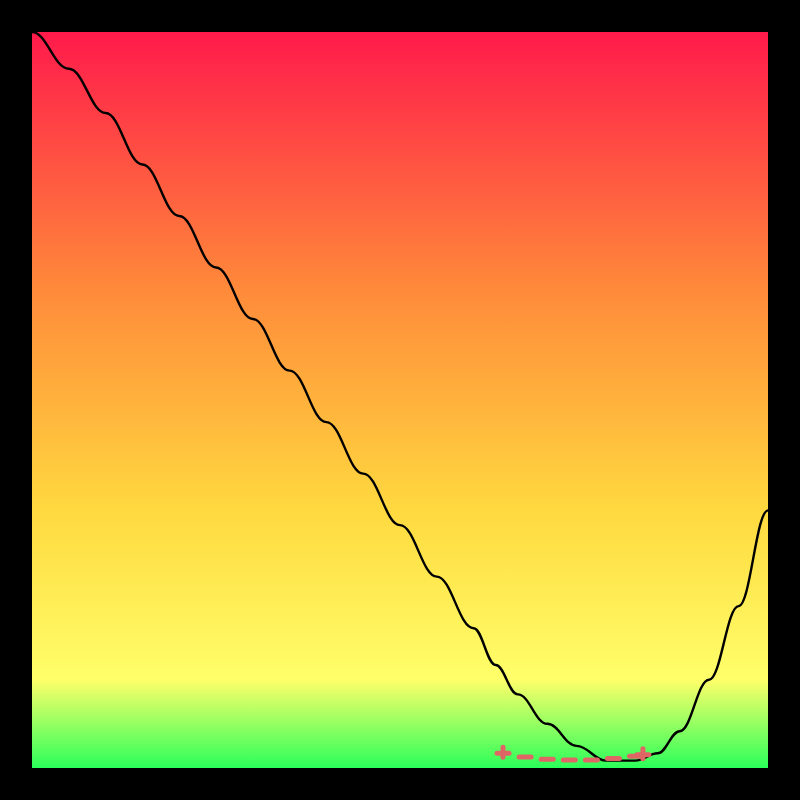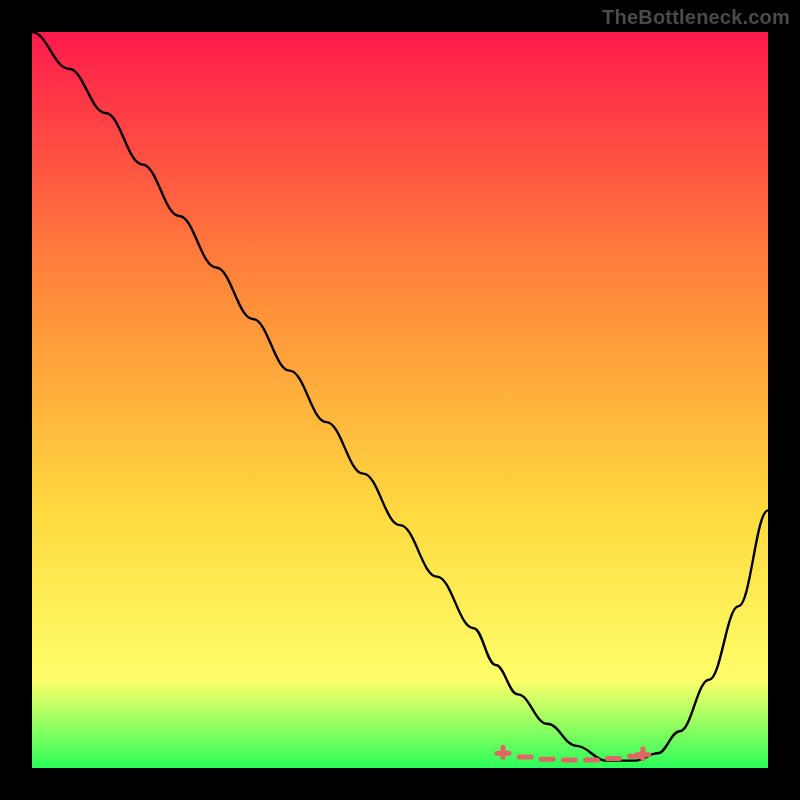--- a/index.html
+++ b/index.html
@@ -38,21 +38,20 @@
     color: #4a4a4a;
     letter-spacing: 0.2px;
     user-select: none;
   }
 </style>
 </head>
 <body>
 
 <div class="frame">
 
-  <div class="watermark">TheBottleneck.com</div>
 
   <div class="plot">
     <svg viewBox="0 0 736 736" preserveAspectRatio="none">
       <defs>
         <linearGradient id="bg" x1="0" y1="0" x2="0" y2="1">
           <stop offset="0%" stop-color="#ff1a4b"></stop>
           <stop offset="35%" stop-color="#ff8a3a"></stop>
           <stop offset="65%" stop-color="#ffd93f"></stop>
           <stop offset="88%" stop-color="#ffff6a"></stop>
           <stop offset="100%" stop-color="#2bff5a"></stop>

